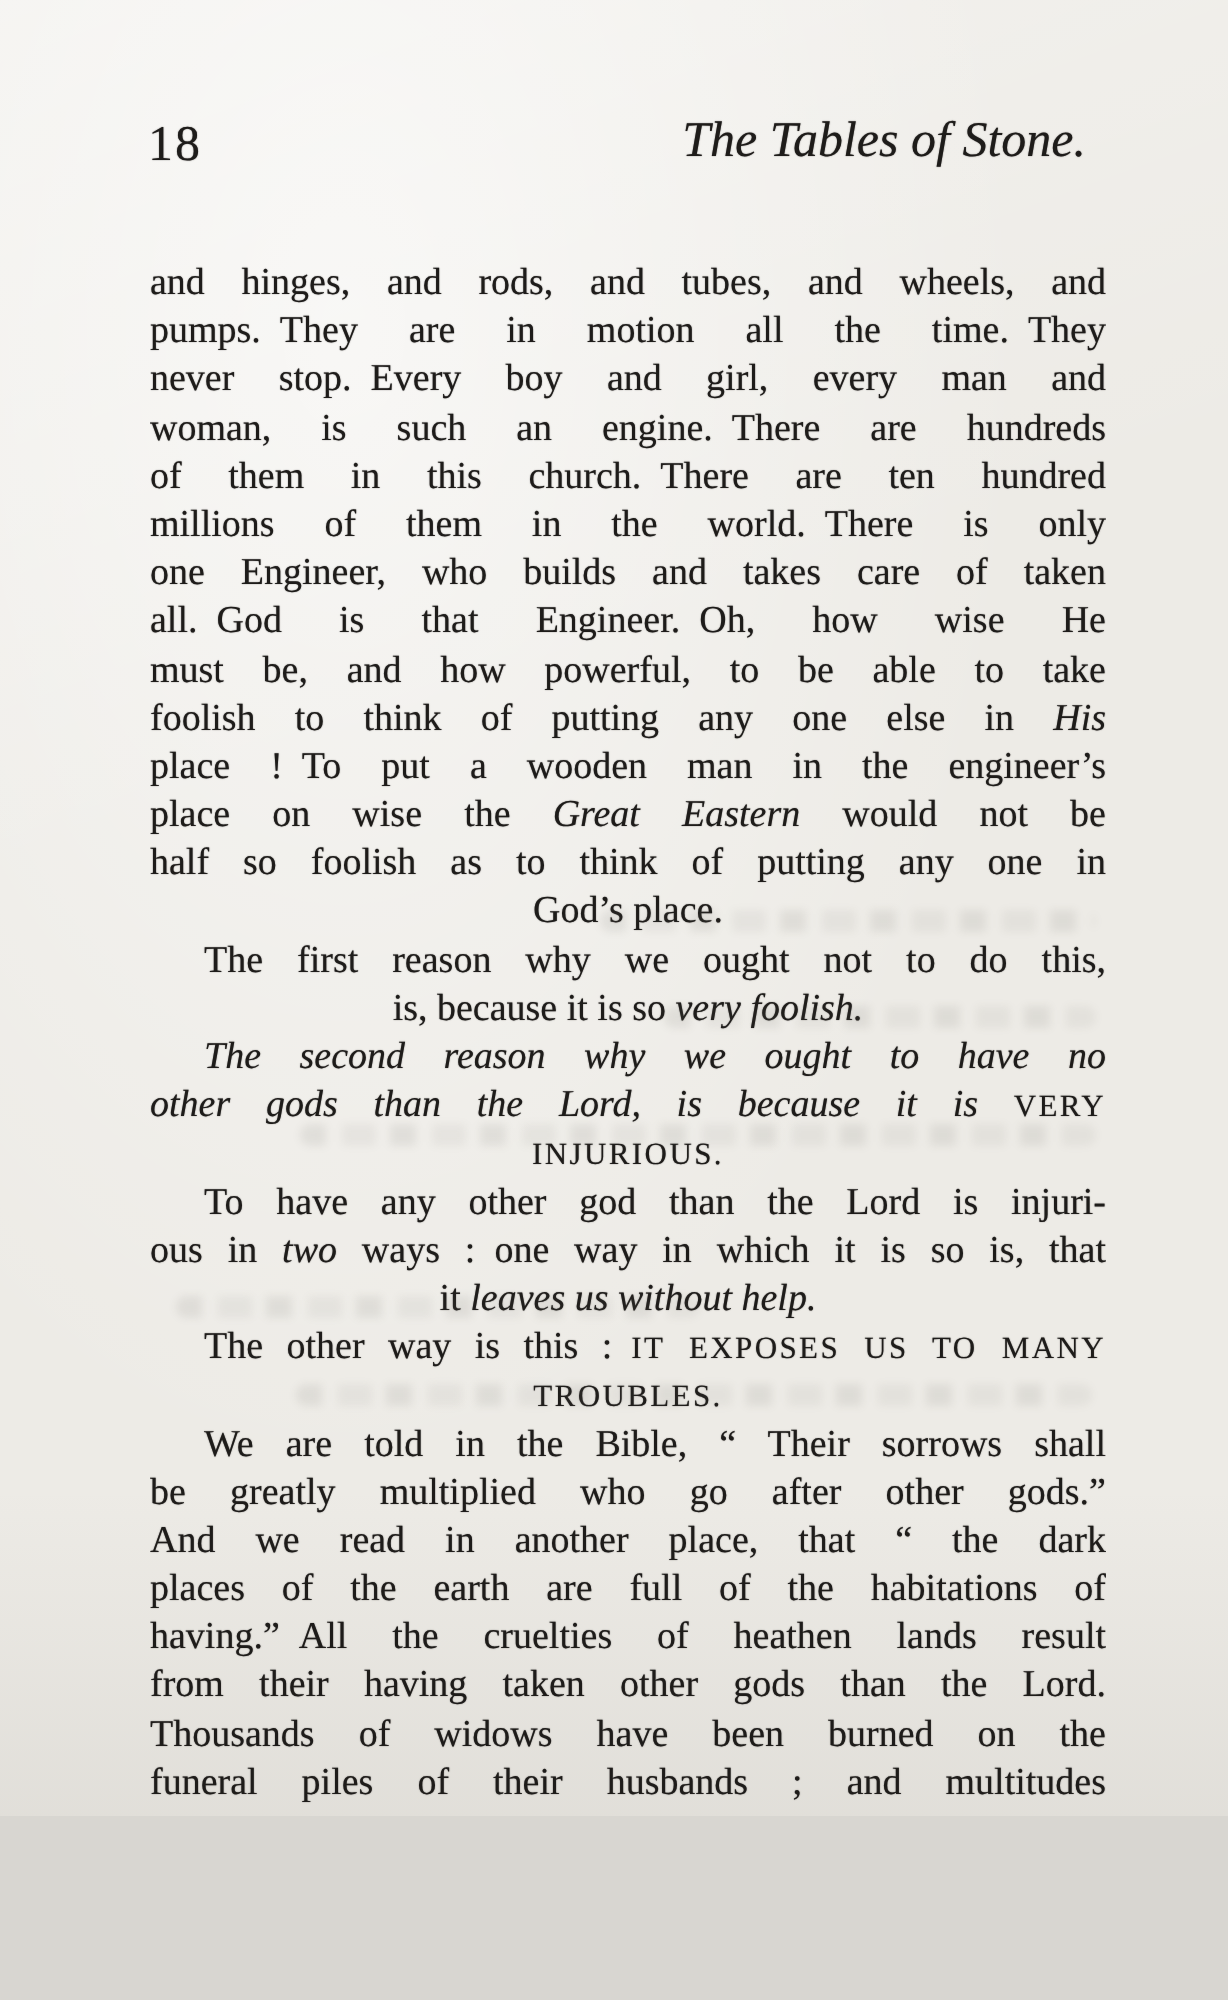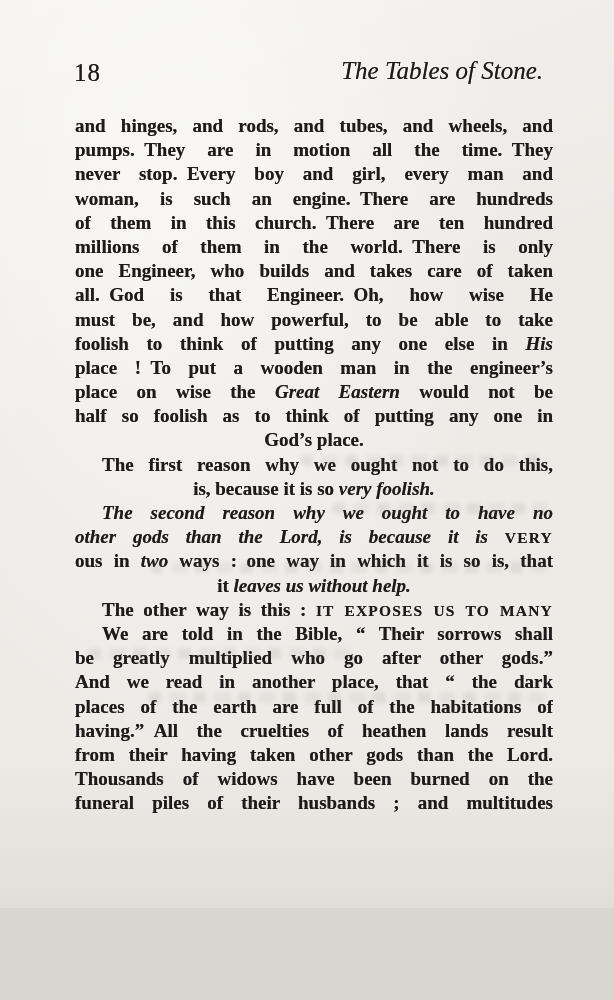--- a/index.html
+++ b/index.html
@@ -32,24 +32,23 @@
     font-size:25px; letter-spacing:1px;
     text-shadow:0 0 .6px rgba(25,22,20,.75);
   }
   .running-title{
     position:absolute; left:0; right:10px; top:0;
     text-align:right; font-style:italic; font-size:25px;
     text-shadow:0 0 .6px rgba(25,22,20,.7);
   }
   
   .text-block{
-    position:absolute; left:75px; top:114px; width:478px;
+    position:absolute; left:75px; top:130px; width:478px;
     font-size:19px;
     text-shadow:0 0 .6px rgba(25,22,20,.65);
-    font-weight:bold;
   }
   .line{
     height:24.2px; line-height:24.2px;
     overflow:hidden;
     text-align:justify;
   }
   .line::after{ content:""; display:inline-block; width:100%; height:0; }
   .line.noj{ text-align:center; }
   .line.noj::after{ content:none; }
   .line.indent{ text-indent:27px; }
@@ -91,23 +90,26 @@
       <div class="line"><span>must be, and how powerful, to be able to take</span></div>
       <div class="line"><span>foolish to think of putting any one else in </span><span class="seg-i">His</span></div>
       <div class="line"><span>place ! To put a wooden man in the engineer’s</span></div>
       <div class="line"><span>place on wise the </span><span class="seg-i">Great Eastern</span><span> would not be</span></div>
       <div class="line"><span>half so foolish as to think of putting any one in</span></div>
       <div class="line noj"><span>God’s place.</span></div>
       <div class="line indent"><span>The first reason why we ought not to do this,</span></div>
       <div class="line noj"><span>is, because it is so </span><span class="seg-i">very foolish.</span></div>
       <div class="line indent"><span class="seg-i">The second reason why we ought to have no</span></div>
       <div class="line"><span class="seg-i">other gods than the Lord, is because it is </span><span class="seg-sc">VERY</span></div>
+      <div class="line noj"><span class="seg-sc">INJURIOUS.</span></div>
+      <div class="line indent"><span>To have any other god than the Lord is injuri-</span></div>
       <div class="line"><span>ous in </span><span class="seg-i">two</span><span> ways : one way in which it is so is, that</span></div>
       <div class="line noj"><span>it </span><span class="seg-i">leaves us without help.</span></div>
       <div class="line indent"><span>The other way is this : </span><span class="seg-sc">IT EXPOSES US TO MANY</span></div>
+      <div class="line noj"><span class="seg-sc">TROUBLES.</span></div>
       <div class="line indent"><span>We are told in the Bible, “ Their sorrows shall</span></div>
       <div class="line"><span>be greatly multiplied who go after other gods.”</span></div>
       <div class="line"><span>And we read in another place, that “ the dark</span></div>
       <div class="line"><span>places of the earth are full of the habitations of</span></div>
       <div class="line"><span>having.” All the cruelties of heathen lands result</span></div>
       <div class="line"><span>from their having taken other gods than the Lord.</span></div>
       <div class="line"><span>Thousands of widows have been burned on the</span></div>
       <div class="line"><span>funeral piles of their husbands ; and multitudes</span></div>
     </div>
 

